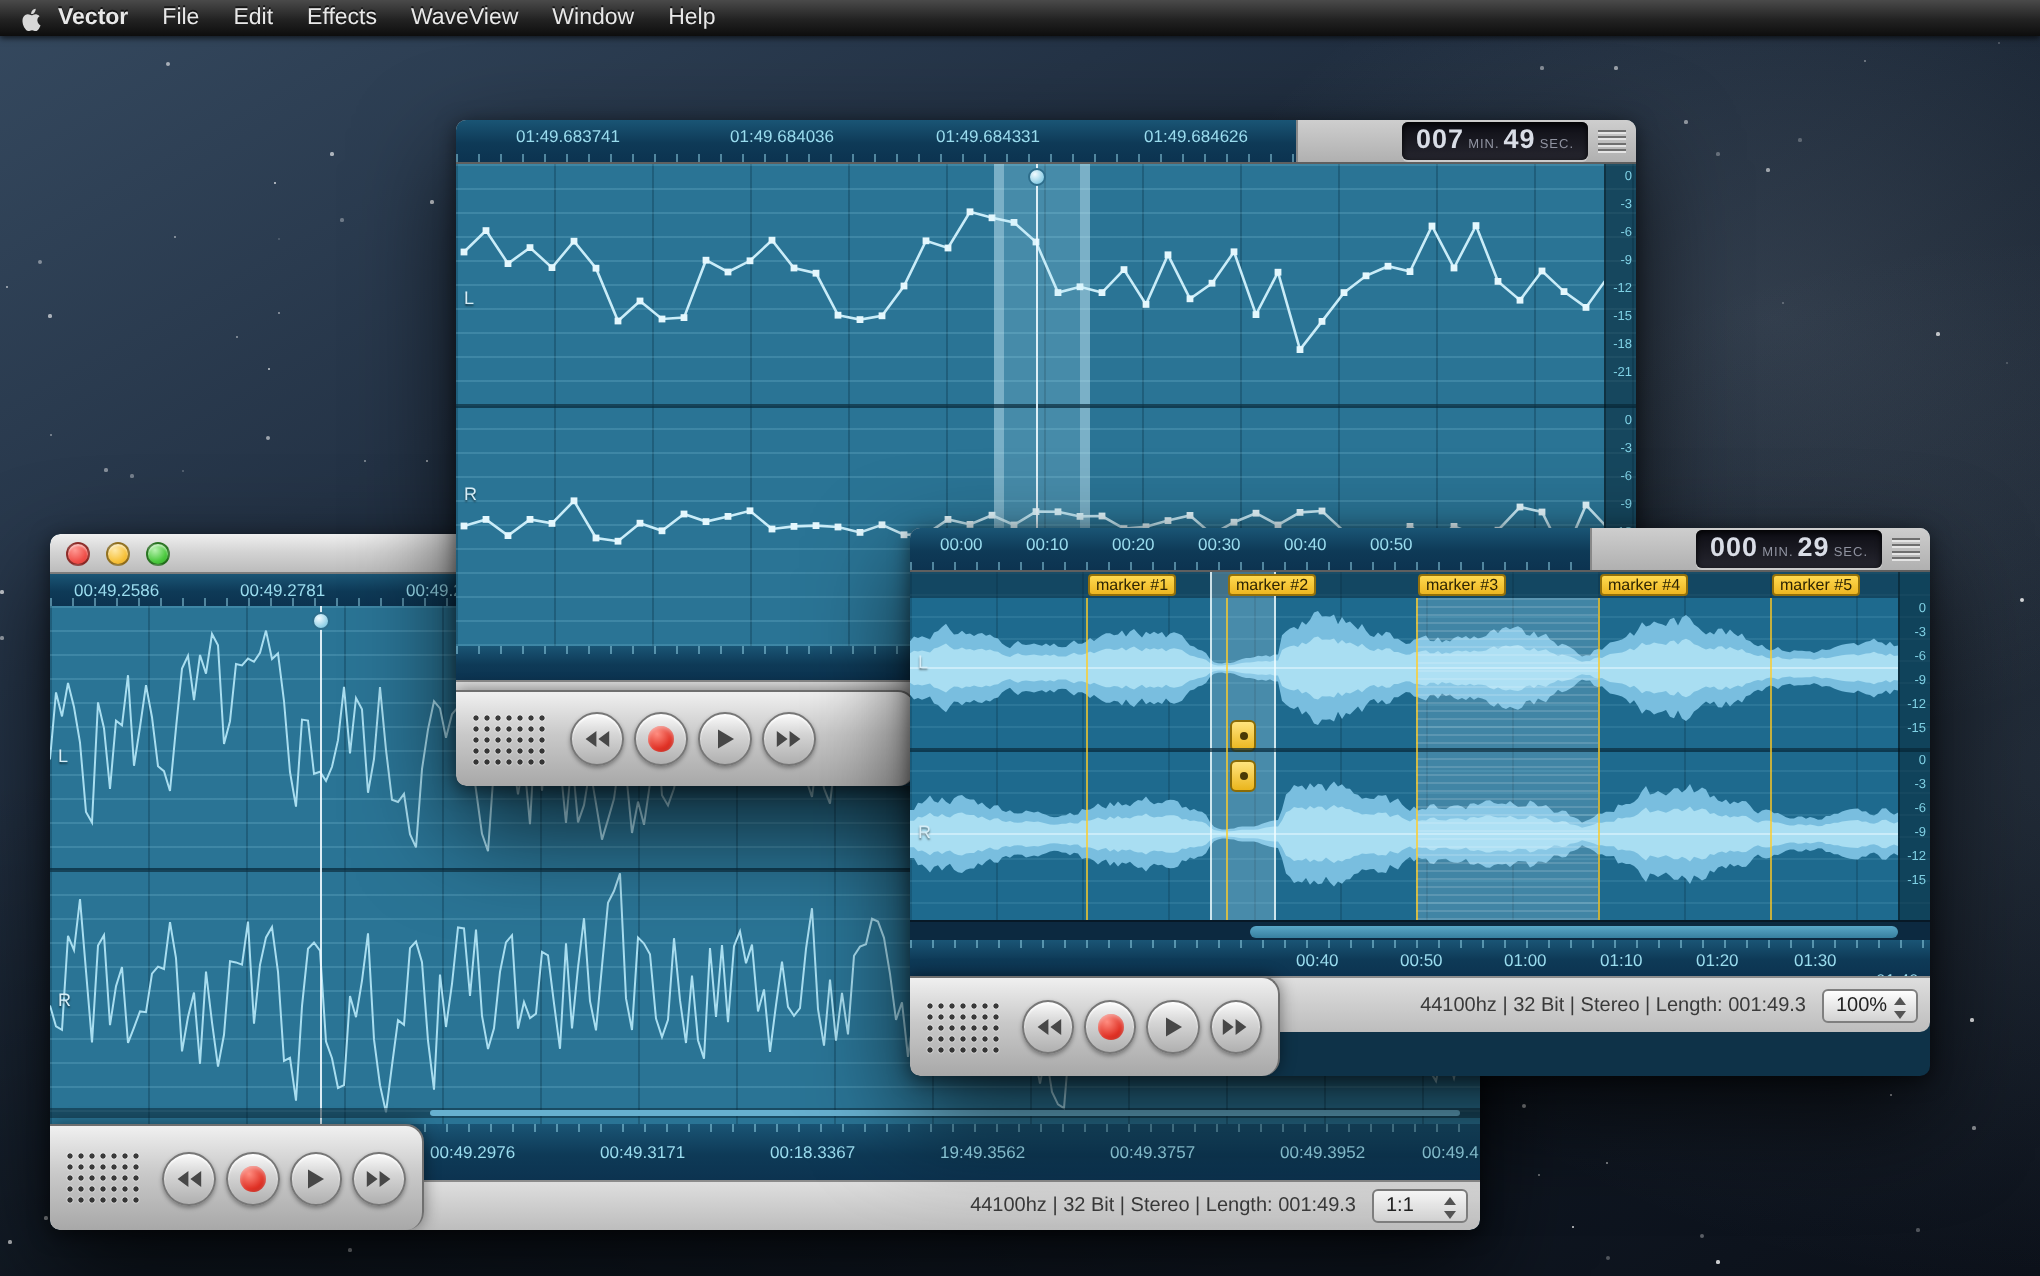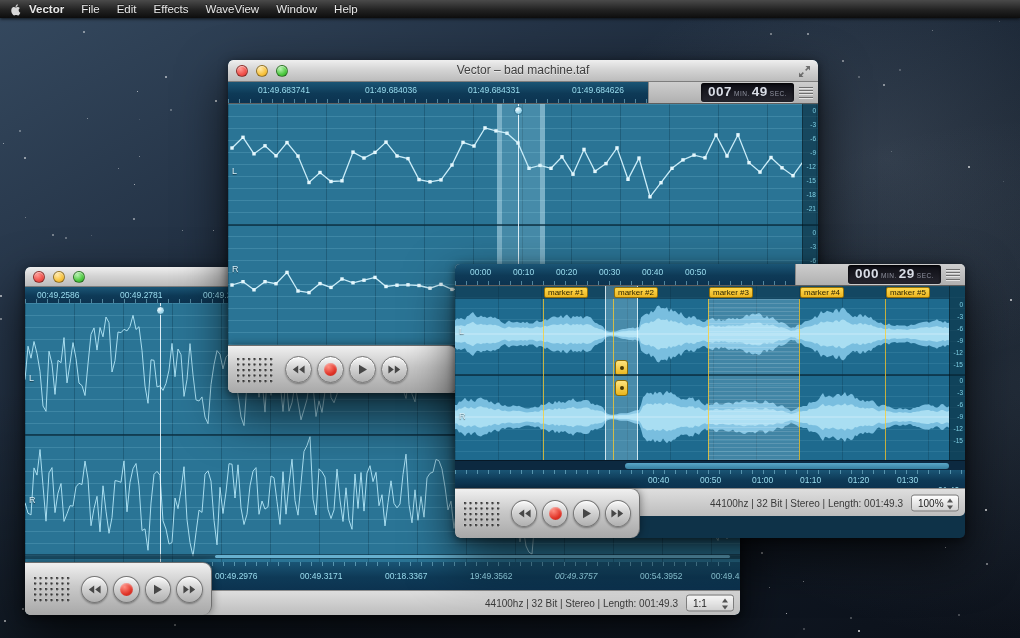--- a/index.html
+++ b/index.html
@@ -337,22 +337,22 @@
       <div class="minitrack">
           <div class="minihandle"></div>
         </div>
     </div>
     <div class="tl" id="w2-tl-bot">
         <div class="ticks top"></div>
         <span class="tl-label" style="left: 190px;">00:49.2976</span>
         <span class="tl-label" style="left: 275px;">00:49.3171</span>
         <span class="tl-label" style="left: 360px;">00:18.3367</span>
         <span class="tl-label" style="left: 445px;">19:49.3562</span>
-        <span class="tl-label" style="left: 530px; font-style: italic;">00:49.3757</span>
-        <span class="tl-label" style="left: 615px;">00:54.3952</span>
+        <span class="tl-label" style="left: 530px;">00:49.3757</span>
+        <span class="tl-label" style="left: 615px;">00:49.3952</span>
         <span class="tl-label" style="left: 686px;">00:49.4148</span>
       </div>
     <div class="status">
       <span class="stext">44100hz | 32 Bit | Stereo | Length: 001:49.3</span>
       <div class="dropdown">
         <span>1:1</span>
         <span class="dd-arrows"></span>
       </div>
     </div>
     <div class="transport">
@@ -372,31 +372,20 @@
         </div>
       <div class="tbtn">
           <svg width="13" height="9" viewBox="0 0 13 9">
             <path d="M.4.5v8l5.4-4zM6.8.5v8l5.4-4z" fill="#474747"></path>
           </svg>
         </div>
     </div>
   </div>
 
   <div class="window" id="w1">
-    <div class="titlebar">
-      <div class="lights">
-        <span class="light red"></span>
-        <span class="light yellow"></span>
-        <span class="light green"></span>
-      </div>
-      <div class="title">Vector – bad machine.taf</div>
-      <span class="zoombtn"><svg width="13" height="13" viewBox="0 0 13 13">
-            <path d="M7.5 1H12v4.5l-1.7-1.7-2.1 2.1-1.1-1.1 2.1-2.1zM5.5 12H1V7.5l1.7 1.7 2.1-2.1 1.1 1.1-2.1 2.1z" fill="#555"></path>
-          </svg></span>
-    </div>
     <div class="header">
       <div class="tl" id="w1-tl-top">
           <div class="ticks"></div>
           <span class="tl-label" style="left: 30px;">01:49.683741</span>
           <span class="tl-label" style="left: 137px;">01:49.684036</span>
           <span class="tl-label" style="left: 240px;">01:49.684331</span>
           <span class="tl-label" style="left: 344px;">01:49.684626</span>
         </div>
       <div class="counterwrap">
         <div class="counter">

